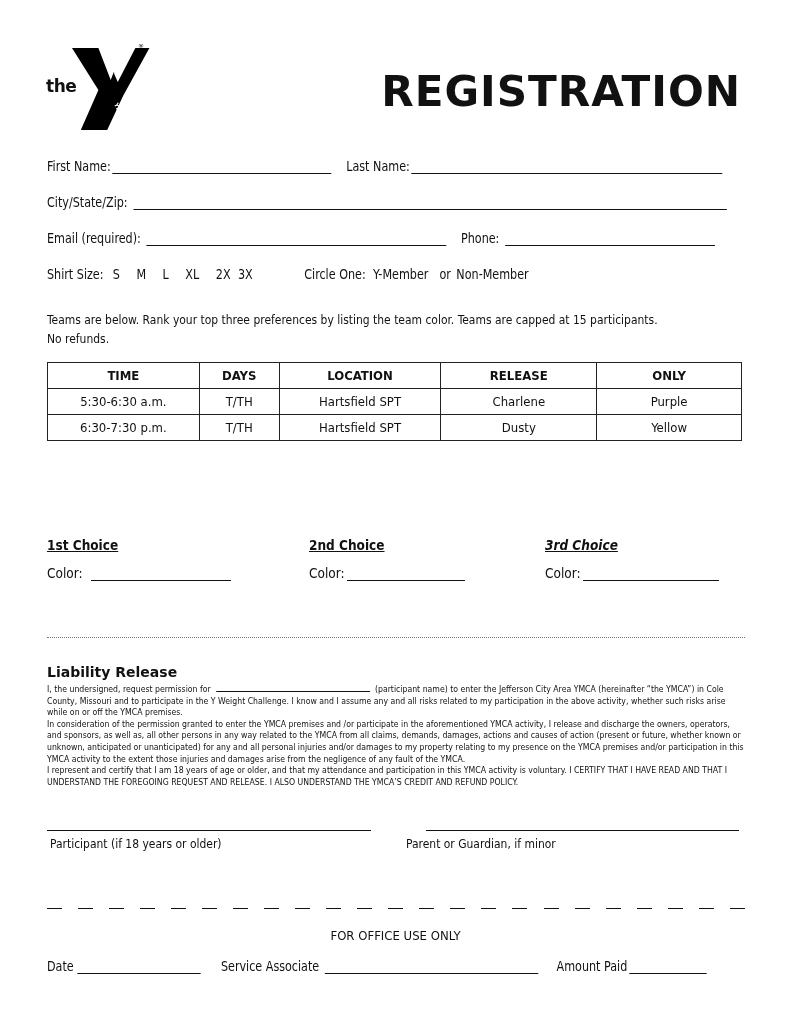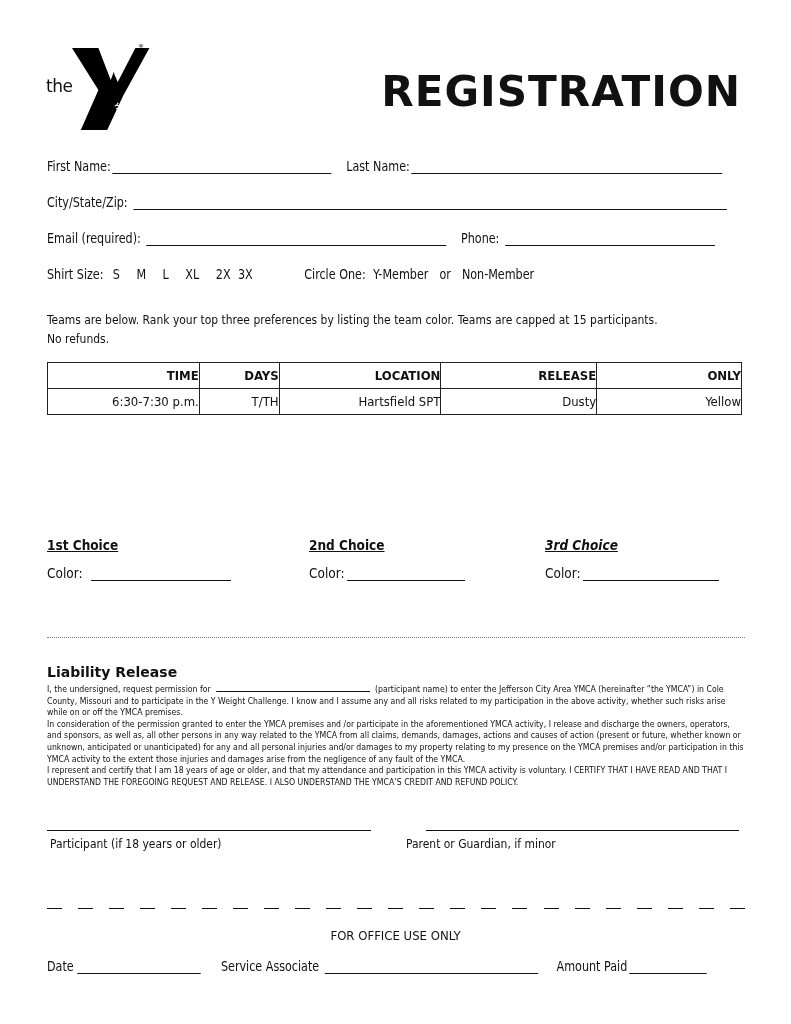--- a/index.html
+++ b/index.html
@@ -1,28 +1,28 @@
 <!DOCTYPE html>
 <html><head>
 <meta charset="utf-8">
 <style>
   html, body { margin:0; padding:0; background:#ffffff; }
   body { width:791px; height:1024px; position:relative; overflow:hidden; color:#111; font-family:"DejaVu Sans Condensed","DejaVu Sans",sans-serif; }
   .abs { position:absolute; }
   .logo { left:44px; top:44px; width:110px; height:90px; }
-  .logo-the { position:absolute; left:2px; top:32px; font-family:"DejaVu Sans",sans-serif; font-weight:normal; font-size:17px; letter-spacing:-0.5px; }
+  .logo-the { position:absolute; left:2px; top:32px; font-family:"DejaVu Sans",sans-serif; font-weight:bold; font-size:17px; letter-spacing:-0.5px; }
   .logo svg { position:absolute; left:28px; top:0; }
   .title { right:50px; top:66px; font-family:"DejaVu Sans",sans-serif; font-weight:bold; font-size:43px; letter-spacing:1px; transform:scaleX(0.98); transform-origin:right top; }
   .row { position:absolute; left:47px; font-size:13.5px; display:flex; align-items:flex-end; white-space:nowrap; transform:scaleX(0.92); transform-origin:left bottom; }
   .lbl { font-weight:normal; }
   .line { border-bottom:1px solid #111; height:14px; display:inline-block; margin-left:2px; }
   .sizes span { margin-right:18px; }
   .intro { left:47px; top:310px; width:700px; font-size:13px; line-height:19px; transform:scaleX(0.92); transform-origin:left top; width:760px; }
   table.teams { position:absolute; left:47px; top:362px; width:695px; border-collapse:collapse; font-size:13px; }
-  table.teams th, table.teams td { border:1.5px solid #222; text-align:right; height:25px; padding:0; }
+  table.teams th, table.teams td { border:1.5px solid #222; text-align:center; height:25px; padding:0; }
   table.teams th { font-weight:bold; font-size:13px; }
   .choice-h { font-weight:bold; text-decoration:underline; font-size:13.5px; }
   .choice-c { font-size:13.5px; display:flex; align-items:flex-end; }
   .dotted { left:47px; top:637px; width:698px; border-top:1.5px dotted #777; }
   .lr-title { left:47px; top:664px; font-weight:bold; font-size:14px; font-family:"DejaVu Sans",sans-serif; }
   .lr-body { left:47px; top:682px; width:770px; font-size:8.6px; line-height:11.6px; transform:scaleX(0.905); transform-origin:left top; font-family:"DejaVu Sans",sans-serif; }
   .lr-body p { margin:0; }
   .sigline { border-top:1px solid #111; }
   .siglbl { font-size:13px; transform:scaleX(0.92); transform-origin:left top; white-space:nowrap; }
   .dash-row { left:47px; top:908px; width:698px; display:flex; justify-content:space-between; }
@@ -67,21 +67,21 @@
 <div class="row sizes" style="top:266px;">
   <span class="lbl" style="margin-right:10px;">Shirt Size:</span>
   <span>S</span>
   <span>M</span>
   <span>L</span>
   <span>XL</span>
   <span style="margin-right:8px;">2X</span>
   <span style="margin-right:56px;">3X</span>
   <span style="margin-right:8px;">Circle One:</span>
   <span style="margin-right:12px;">Y-Member</span>
-  <span style="margin-right:12px;">or</span>
+  <span style="margin-right:6px;">or</span>
   <span style="margin-right:0;">Non-Member</span>
 </div>
 
 <div class="abs intro">
   <div>Teams are below. Rank your top three preferences by listing the team color. Teams are capped at 15 participants.</div>
   <div>No refunds.</div>
 </div>
 
 <table class="teams">
   <colgroup>
@@ -94,20 +94,27 @@
   <thead>
     <tr>
       <th>TIME</th>
       <th>DAYS</th>
       <th>LOCATION</th>
       <th>RELEASE</th>
       <th>ONLY</th>
     </tr>
   </thead>
   <tbody>
+    <tr>
+      <td>5:30-6:30 a.m.</td>
+      <td>T/TH</td>
+      <td>Hartsfield SPT</td>
+      <td>Charlene</td>
+      <td>Purple</td>
+    </tr>
     <tr>
       <td>6:30-7:30 p.m.</td>
       <td>T/TH</td>
       <td>Hartsfield SPT</td>
       <td>Dusty</td>
       <td>Yellow</td>
     </tr>
   </tbody>
 </table>
 

